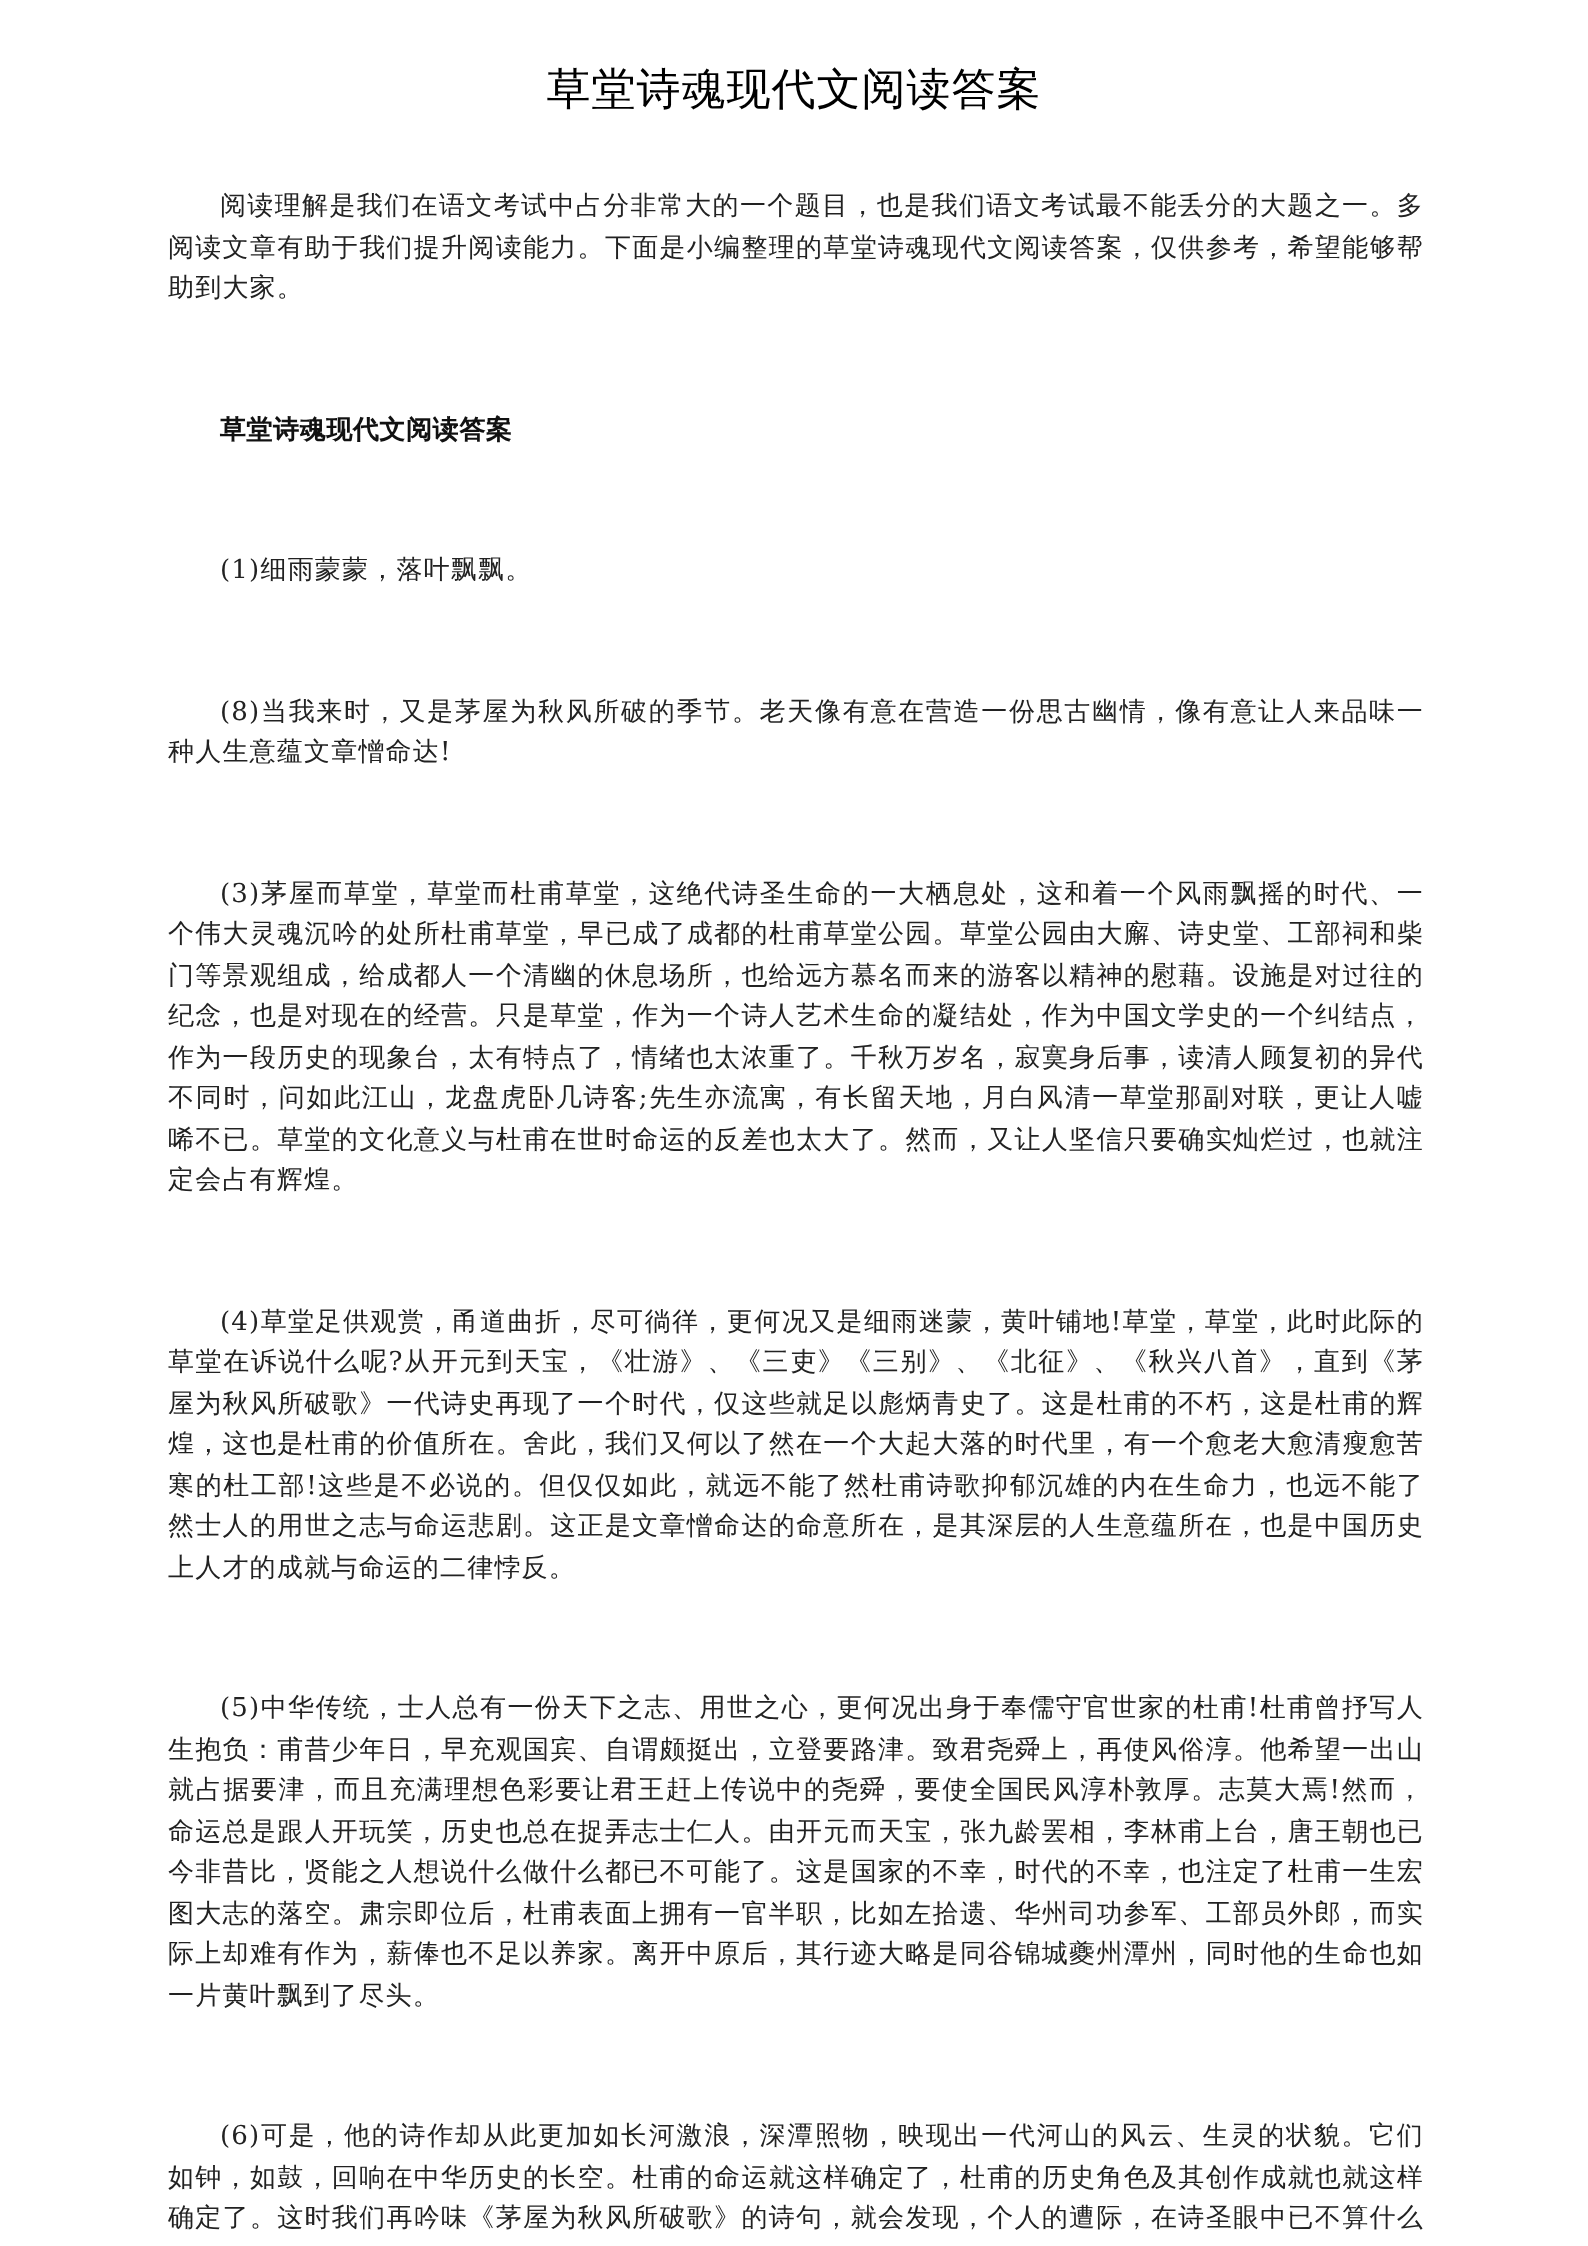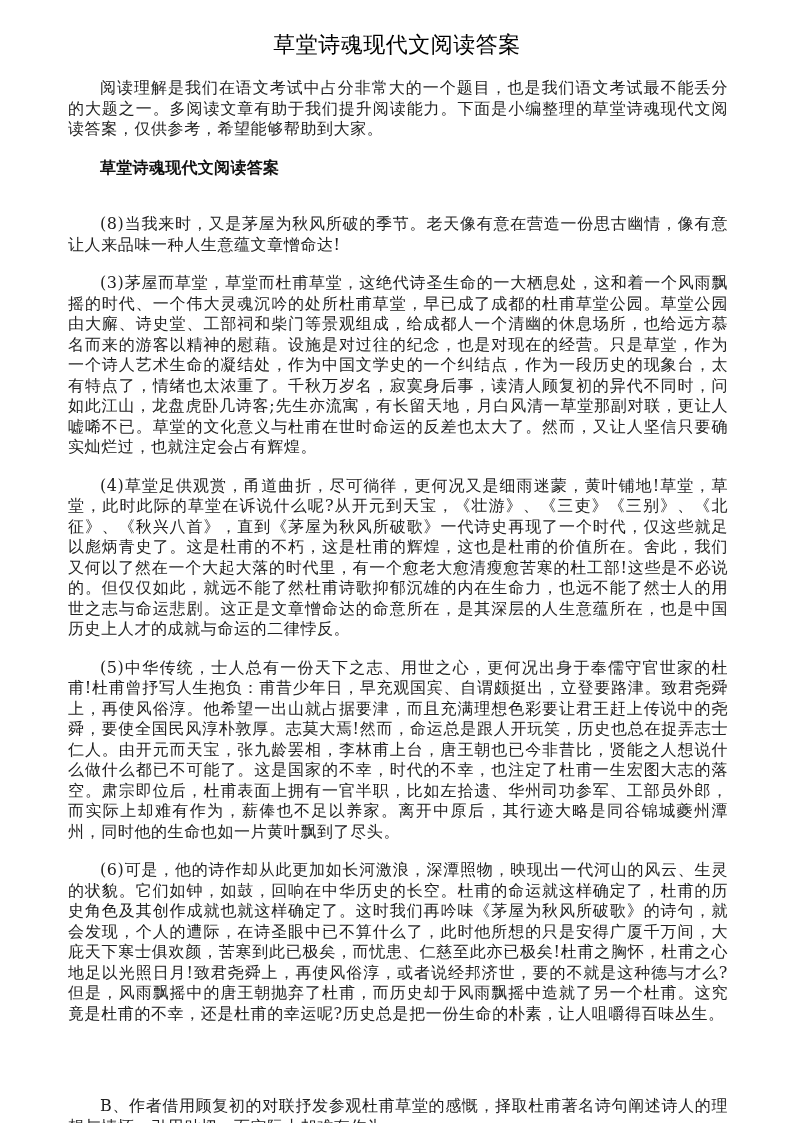--- a/index.html
+++ b/index.html
@@ -9,40 +9,41 @@
       color: #1a1a1a;
     }
     .page { position: relative; width: 794px; height: 979px; }
     .title {
       position: absolute; left: 0; top: 30px; width: 794px;
       text-align: center; font-family: "DejaVu Sans", "Liberation Sans", sans-serif;
       font-size: 22px; letter-spacing: 0.5px; color: #000;
     }
     .body { position: absolute; left: 68px; top: 78px; width: 660px; }
     p {
-      margin: 0; font-size: 16px; line-height: 20.5px;
+      margin: 16px; font-size: 13px; line-height: 20.5px;
       text-indent: 2em; text-align: justify; letter-spacing: 0.6px;
       color: #222;
     }
     .gap { height: 18px; }
     .subhead { font-weight: bold; letter-spacing: 0.3px; color: #111; }
   </style>
 </head>
 <body>
 
 <div class="page">
   <div class="title">草堂诗魂现代文阅读答案</div>
 
   <div class="body">
     <p>阅读理解是我们在语文考试中占分非常大的一个题目，也是我们语文考试最不能丢分的大题之一。多阅读文章有助于我们提升阅读能力。下面是小编整理的草堂诗魂现代文阅读答案，仅供参考，希望能够帮助到大家。</p>
     <div class="gap"></div>
 
     <p class="subhead">草堂诗魂现代文阅读答案</p>
     <div class="gap"></div>
 
+    <p>(1)细雨蒙蒙，落叶飘飘。</p>
     <div class="gap"></div>
 
     <p>(8)当我来时，又是茅屋为秋风所破的季节。老天像有意在营造一份思古幽情，像有意让人来品味一种人生意蕴文章憎命达!</p>
     <div class="gap"></div>
 
     <p>(3)茅屋而草堂，草堂而杜甫草堂，这绝代诗圣生命的一大栖息处，这和着一个风雨飘摇的时代、一个伟大灵魂沉吟的处所杜甫草堂，早已成了成都的杜甫草堂公园。草堂公园由大廨、诗史堂、工部祠和柴门等景观组成，给成都人一个清幽的休息场所，也给远方慕名而来的游客以精神的慰藉。设施是对过往的纪念，也是对现在的经营。只是草堂，作为一个诗人艺术生命的凝结处，作为中国文学史的一个纠结点，作为一段历史的现象台，太有特点了，情绪也太浓重了。千秋万岁名，寂寞身后事，读清人顾复初的异代不同时，问如此江山，龙盘虎卧几诗客;先生亦流寓，有长留天地，月白风清一草堂那副对联，更让人嘘唏不已。草堂的文化意义与杜甫在世时命运的反差也太大了。然而，又让人坚信只要确实灿烂过，也就注定会占有辉煌。</p>
     <div class="gap"></div>
 
     <p>(4)草堂足供观赏，甬道曲折，尽可徜徉，更何况又是细雨迷蒙，黄叶铺地!草堂，草堂，此时此际的草堂在诉说什么呢?从开元到天宝，《壮游》、《三吏》《三别》、《北征》、《秋兴八首》，直到《茅屋为秋风所破歌》一代诗史再现了一个时代，仅这些就足以彪炳青史了。这是杜甫的不朽，这是杜甫的辉煌，这也是杜甫的价值所在。舍此，我们又何以了然在一个大起大落的时代里，有一个愈老大愈清瘦愈苦寒的杜工部!这些是不必说的。但仅仅如此，就远不能了然杜甫诗歌抑郁沉雄的内在生命力，也远不能了然士人的用世之志与命运悲剧。这正是文章憎命达的命意所在，是其深层的人生意蕴所在，也是中国历史上人才的成就与命运的二律悖反。</p>
     <div class="gap"></div>

